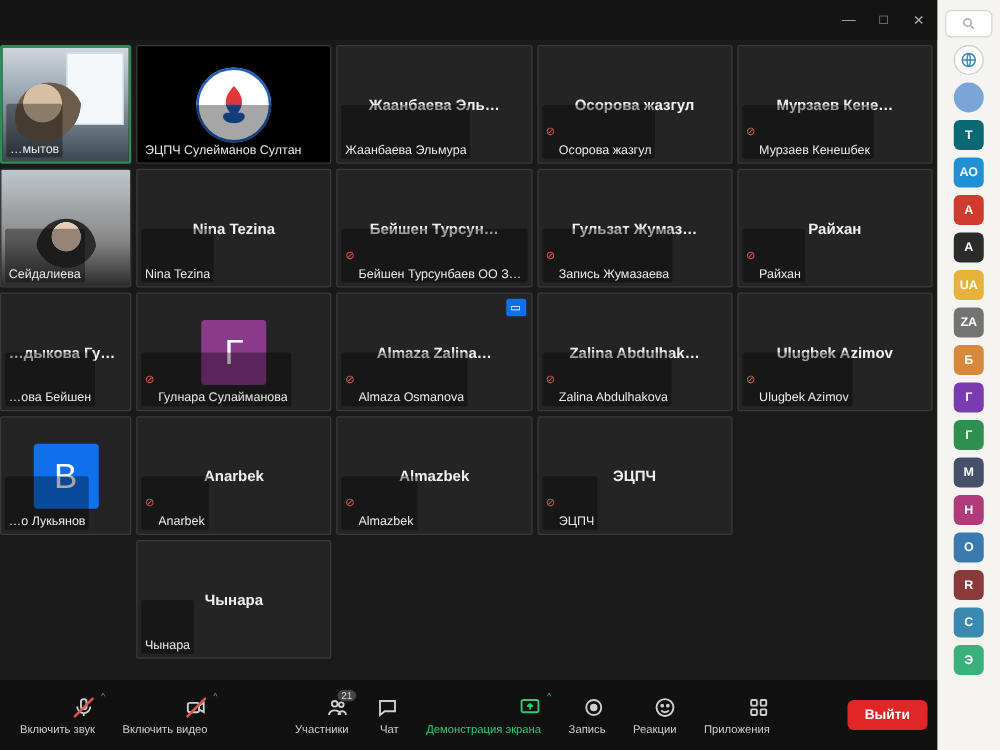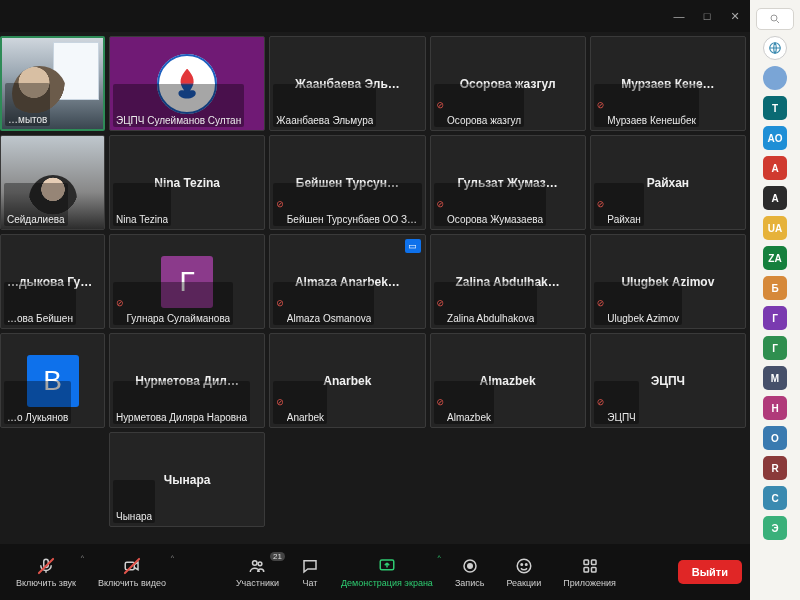--- a/index.html
+++ b/index.html
@@ -22,21 +22,21 @@
   .video-fake.person1 { background: linear-gradient(180deg,#cfd6dd 0%, #9aa7b2 40%, #3a4650 100%); }
   .video-fake.person1::after { content:""; position:absolute; left:10px; bottom:8px; width:55px; height:55px; background: radial-gradient(circle at 40% 30%, #d8bfa3 0 30%, #6b5b4a 31% 60%, transparent 61%); border-radius:50%; }
   .video-fake.doc { position:absolute; right:4px; top:4px; width:46px; height:58px; background:#f4f8fb; border:1px solid #c9d5e0; }
   .video-fake.person2 { background: linear-gradient(180deg,#bfc7cd 0%, #888 60%, #2c2c2c 100%); }
   .video-fake.person2::after { content:""; position:absolute; left:50%; transform:translateX(-50%); bottom:6px; width:48px; height:48px; background: radial-gradient(circle at 50% 30%, #e6cdb5 0 28%, #2b2b2b 29% 60%, transparent 61%); border-radius:50%; }
   .logo-circle { width:60px; height:60px; border-radius:50%; background:#fff; display:flex; align-items:center; justify-content:center; position:relative; }
   .logo-circle::before { content:""; position:absolute; width:56px; height:56px; border:2px solid #1d5fbf; border-radius:50%; }
   .flame { width:22px; height:30px; background: linear-gradient(180deg,#e2373a 0 45%, #1d5fbf 55% 100%); clip-path: path('M11 0 C 18 8 20 14 14 22 C 22 20 22 30 11 30 C 0 30 0 20 8 22 C 2 14 4 8 11 0 Z'); }
   
   .toolbar { height: 56px; background: #111; display: flex; align-items: center; padding: 0 8px; gap: 6px; }
-  .tb-item { display: flex; flex-direction: column; align-items: center; justify-content: center; gap: 2px; padding: 4px 8px; color: #cfcfcf; font-size: 9px; border-radius: 4px; position: relative; }
+  .tb-item { display: flex; flex-direction: column; align-items: flex-end; justify-content: center; gap: 2px; padding: 4px 8px; color: #cfcfcf; font-size: 9px; border-radius: 4px; position: relative; }
   .tb-item .ico { height: 20px; display: flex; align-items: center; justify-content: center; }
   .tb-item .ico svg { width: 18px; height: 18px; }
   .tb-item.green { color: #2ecc71; }
   .tb-item .caret { position: absolute; top: 2px; right: 0; font-size: 7px; color: #888; }
   .tb-item .badge { position: absolute; top: 0; right: 2px; background: #444; color: #ddd; font-size: 8px; padding: 0 3px; border-radius: 6px; }
   .spacer { flex: 1; }
   .leave-btn { background: #e02626; color: #fff; font-size: 11px; font-weight: 600; padding: 6px 14px; border-radius: 5px; border: none; text-align: center; }
   .mic-slash, .cam-slash { position: relative; }
   .slash-line { position: absolute; width: 22px; height: 2px; background: #e0544b; transform: rotate(-45deg); top: 9px; left: -2px; border-radius: 1px; }
   
@@ -61,21 +61,21 @@
     <div class="grid-wrap">
       <div class="grid" id="grid" style="grid-template-columns: 105px repeat(4, 1fr);">
           <div class="tile active-speaker">
             <div class="video-fake person1">
               <div class="video-fake doc"></div>
             </div>
             <div class="caption">
               <span class="nm">…мытов</span>
             </div>
           </div>
-          <div class="tile" style="background: #701a75;">
+          <div class="tile" style="background: #000000;">
             <div class="logo-circle">
               <div class="flame"></div>
             </div>
             <div class="caption">
               <span class="nm">ЭЦПЧ Сулейманов Султан</span>
             </div>
           </div>
           <div class="tile">
             <div class="center-name">Жаанбаева  Эль…</div>
             <div class="caption">
@@ -112,21 +112,21 @@
             <div class="center-name">Бейшен  Турсун…</div>
             <div class="caption">
               <span class="mute">⊘</span>
               <span class="nm">Бейшен Турсунбаев ОО Зан…</span>
             </div>
           </div>
           <div class="tile">
             <div class="center-name">Гульзат  Жумаз…</div>
             <div class="caption">
               <span class="mute">⊘</span>
-              <span class="nm">Осорова Жумазаева</span>
+              <span class="nm">Запись Жумазаева</span>
             </div>
           </div>
           <div class="tile">
             <div class="center-name">Райхан</div>
             <div class="caption">
               <span class="mute">⊘</span>
               <span class="nm">Райхан</span>
             </div>
           </div>
           <div class="tile">
@@ -136,21 +136,21 @@
             </div>
           </div>
           <div class="tile">
             <div class="avatar-sq" style="background: rgb(139, 58, 139);">Г</div>
             <div class="caption">
               <span class="mute">⊘</span>
               <span class="nm">Гулнара Сулайманова</span>
             </div>
           </div>
           <div class="tile">
-            <div class="center-name">Almaza  Anarbek…</div>
+            <div class="center-name">Almaza  Zalina…</div>
             <div class="pin">▭</div>
             <div class="caption">
               <span class="mute">⊘</span>
               <span class="nm">Almaza Osmanova</span>
             </div>
           </div>
           <div class="tile">
             <div class="center-name">Zalina  Abdulhak…</div>
             <div class="caption">
               <span class="mute">⊘</span>
@@ -161,26 +161,20 @@
             <div class="center-name">Ulugbek Azimov</div>
             <div class="caption">
               <span class="mute">⊘</span>
               <span class="nm">Ulugbek Azimov</span>
             </div>
           </div>
           <div class="tile">
             <div class="avatar-sq" style="background: rgb(14, 113, 235);">В</div>
             <div class="caption">
               <span class="nm">…о Лукьянов</span>
-            </div>
-          </div>
-          <div class="tile">
-            <div class="center-name">Нурметова  Дил…</div>
-            <div class="caption">
-              <span class="nm">Нурметова Диляра Наровна</span>
             </div>
           </div>
           <div class="tile">
             <div class="center-name">Anarbek</div>
             <div class="caption">
               <span class="mute">⊘</span>
               <span class="nm">Anarbek</span>
             </div>
           </div>
           <div class="tile">
@@ -308,21 +302,21 @@
             <circle cx="12" cy="12" r="9"></circle>
             <path d="M3 12h18M12 3c3 3 3 15 0 18M12 3c-3 3-3 15 0 18"></path>
           </svg>
         </div>
         <div class="contact circle" style="background: rgb(122, 165, 214);"></div>
         <div class="contact" style="background: rgb(10, 106, 115);">Т</div>
         <div class="contact" style="background: rgb(31, 143, 214);">АО</div>
         <div class="contact" style="background: rgb(208, 58, 47);">А</div>
         <div class="contact" style="background: rgb(43, 43, 43);">А</div>
         <div class="contact" style="background: rgb(230, 178, 58);">UA</div>
-        <div class="contact" style="background: #15803d;">ZA</div>
+        <div class="contact" style="background: #737373;">ZA</div>
         <div class="contact" style="background: rgb(214, 137, 58);">Б</div>
         <div class="contact" style="background: rgb(122, 58, 176);">Г</div>
         <div class="contact" style="background: rgb(47, 143, 79);">Г</div>
         <div class="contact" style="background: rgb(70, 80, 106);">М</div>
         <div class="contact" style="background: rgb(176, 58, 122);">Н</div>
         <div class="contact" style="background: rgb(58, 122, 176);">О</div>
         <div class="contact" style="background: rgb(138, 58, 58);">R</div>
         <div class="contact" style="background: rgb(58, 138, 176);">С</div>
         <div class="contact" style="background: rgb(58, 176, 122);">Э</div>
       </div>

